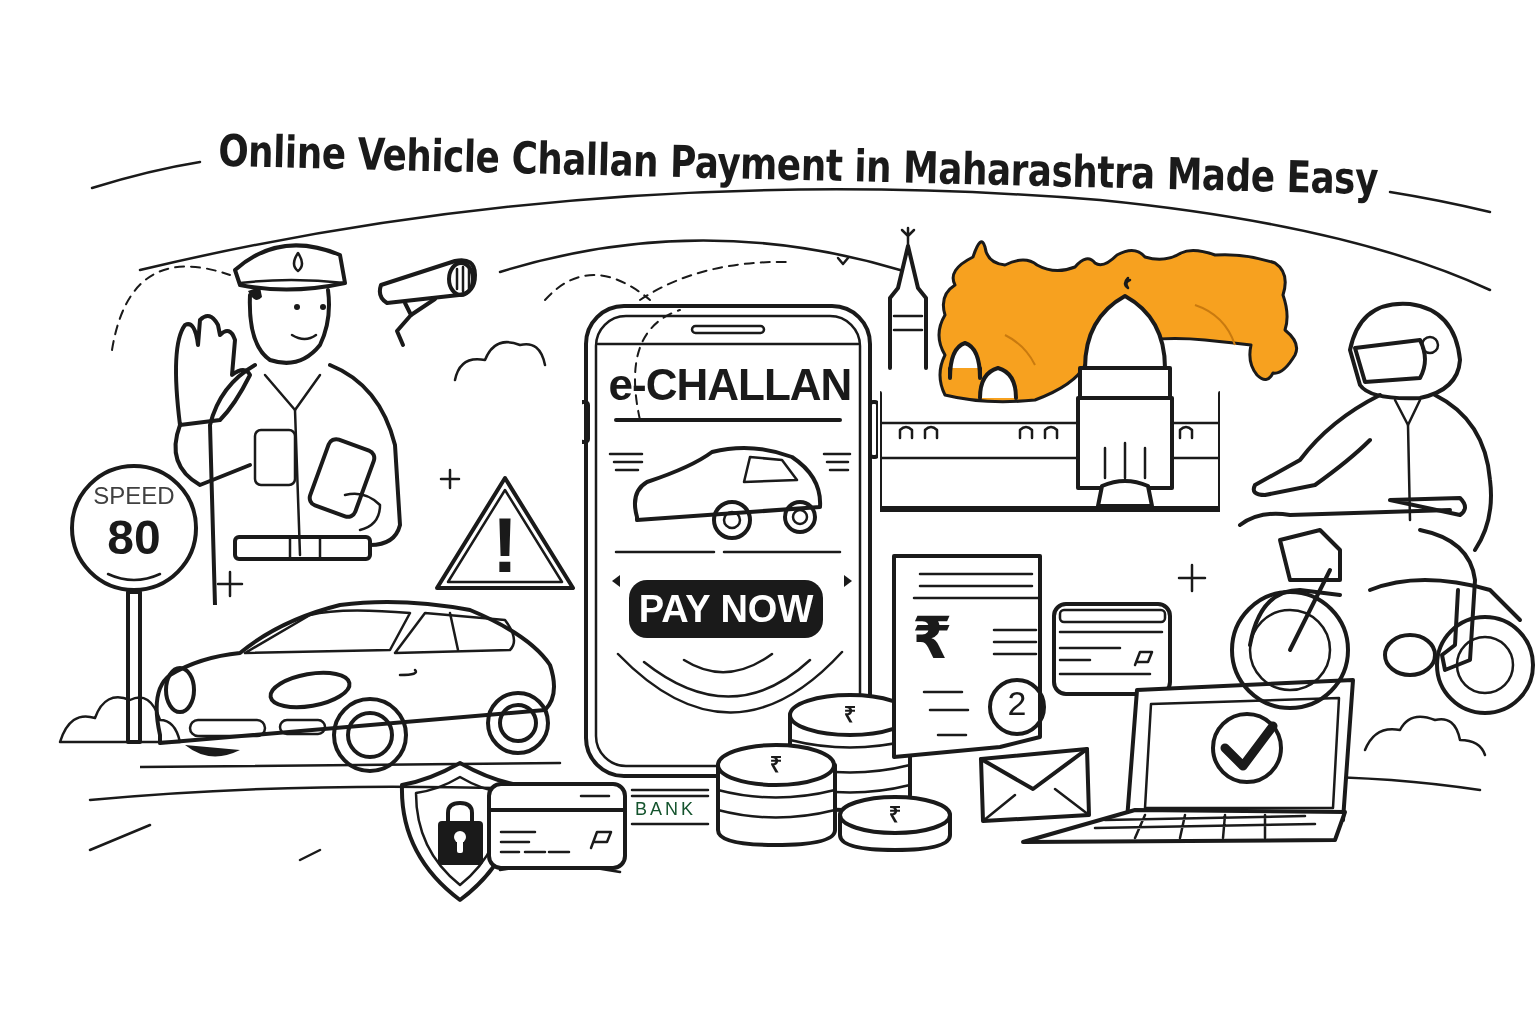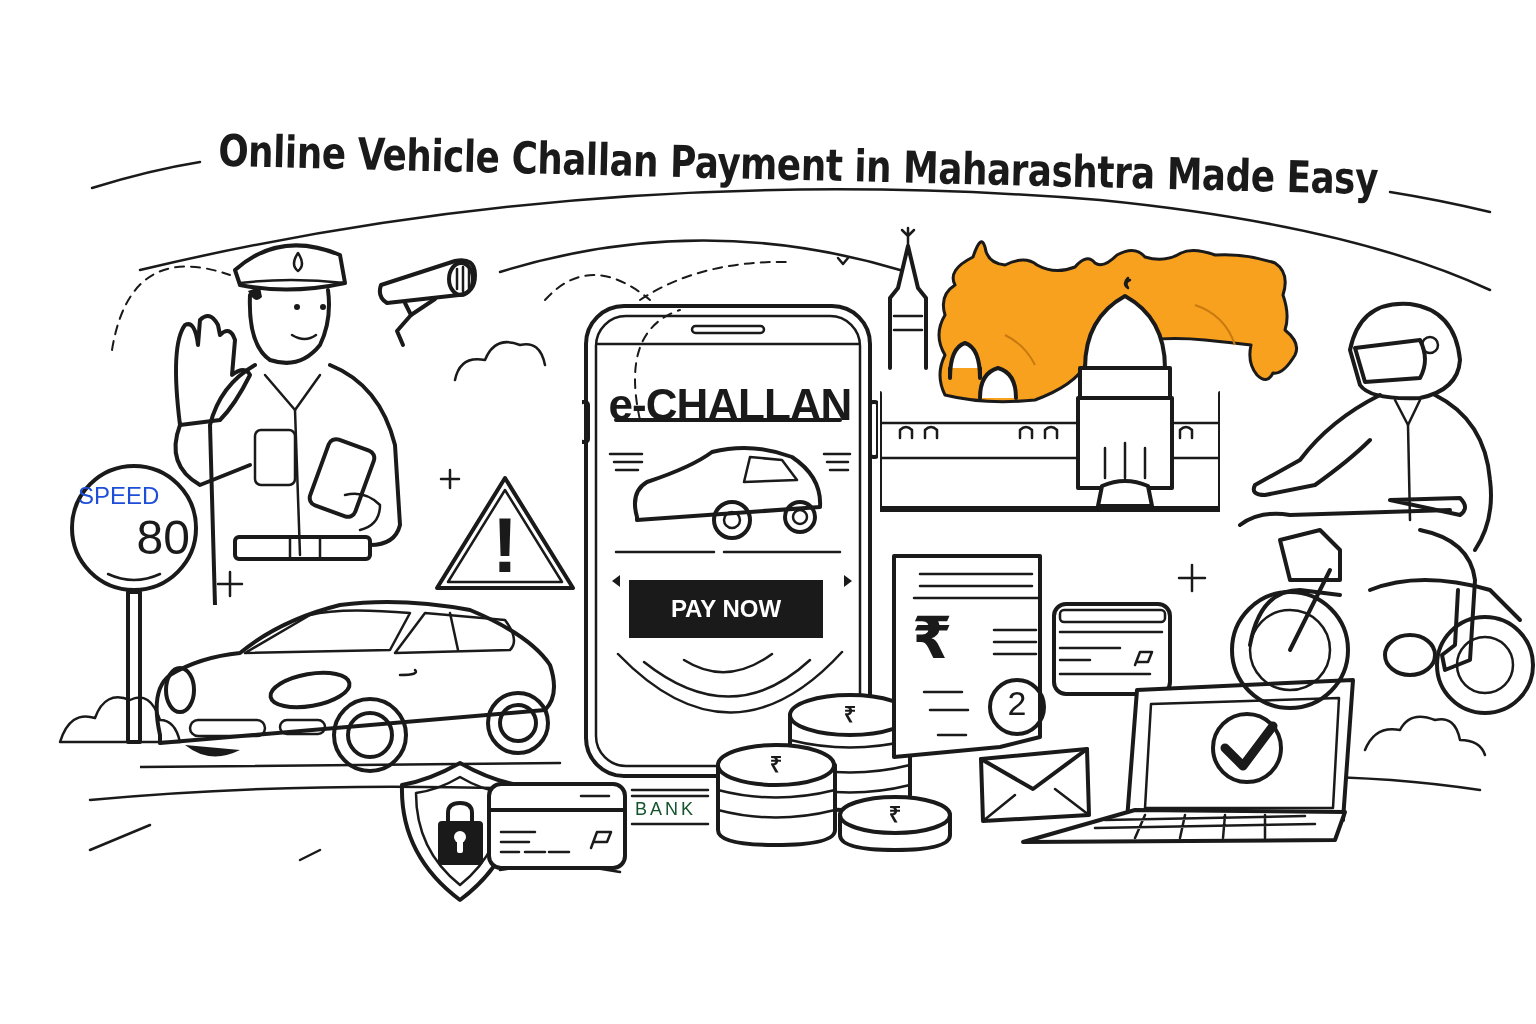--- a/index.html
+++ b/index.html
@@ -50,22 +50,22 @@
   <svg class="title" viewBox="0 0 1180 80">
     <text class="title-text" x="8" y="52" textLength="1160" lengthAdjust="spacingAndGlyphs" transform="rotate(1.4 590 40)">Online Vehicle Challan Payment in Maharashtra Made Easy</text>
   </svg>
 
   <div class="abs" style="left:68px;top:462px;width:140px;height:290px;">
     <svg width="140" height="290" style="position:absolute;left:0;top:0">
       <circle class="ink" cx="66" cy="66" r="62"></circle>
       <path class="ink-thin" d="M40 112 Q66 124 92 112"></path>
       <rect class="ink" x="60" y="130" width="12" height="150"></rect>
     </svg>
-    <div class="abs" style="left:10px;top:20px;width:112px;text-align:left;font-size:24px;color:#1d4ed8;">SPEED</div>
-    <div class="abs" style="left:10px;top:48px;width:112px;text-align:right;font-size:48px;font-weight:normal;color:#1a1a1a;">80</div>
+    <div class="abs" style="left:10px;top:20px;width:112px;text-align:center;font-size:24px;color:#404040;">SPEED</div>
+    <div class="abs" style="left:10px;top:48px;width:112px;text-align:center;font-size:48px;font-weight:bold;color:#1a1a1a;">80</div>
   </div>
 
   <svg class="abs" style="left:140px;top:225px" width="300" height="380" viewBox="0 0 300 380">
 
     <path class="ink" d="M95 45 Q140 5 200 30 L205 58 Q150 70 100 60 Z"></path>
     <path class="ink-thin" d="M100 58 Q150 52 205 58"></path>
     <path class="ink-thin" d="M158 28 Q150 40 158 46 Q166 40 158 28 Z"></path>
 
     <path class="ink" d="M110 70 Q108 120 130 135 Q160 145 180 120 Q192 95 188 65"></path>
     <path class="solid" d="M108 66 Q115 80 122 72 L120 62 Z"></path>
@@ -140,22 +140,22 @@
       <line class="ink-thin" x1="34" y1="250" x2="132" y2="250"></line>
       <line class="ink-thin" x1="142" y1="250" x2="258" y2="250"></line>
       <path class="solid" d="M30 279 L38 273 L38 285 Z"></path>
       <path class="solid" d="M262 273 L270 279 L262 285 Z"></path>
       <path class="ink-thin" d="M36 352 Q150 470 260 350"></path>
       <path class="ink-thin" d="M62 360 Q150 430 228 358"></path>
       <path class="ink-thin" d="M102 358 Q145 385 190 352"></path>
       <rect class="ink" x="-2" y="100" width="8" height="40" rx="3"></rect>
       <rect class="ink" x="288" y="100" width="8" height="55" rx="3"></rect>
     </svg>
-    <div class="abs" style="left:20px;top:58px;width:256px;text-align:center;font-size:44px;font-weight:bold;color:#1a1a1a;letter-spacing:-1px;margin-top:20px;">e-CHALLAN</div>
-    <div class="abs" style="left:47px;top:278px;width:194px;height:58px;background:#1a1a1a;border-radius:0;color:#ffffff;font-size:24px;font-weight:bold;display:flex;align-items:center;justify-content:center;">PAY NOW</div>
+    <div class="abs" style="left:20px;top:58px;width:256px;text-align:center;font-size:44px;font-weight:bold;color:#1a1a1a;letter-spacing:-1px;">e-CHALLAN</div>
+    <div class="abs" style="left:47px;top:278px;width:194px;height:58px;background:#1a1a1a;border-radius:18px;color:#ffffff;font-size:38px;font-weight:bold;display:flex;align-items:center;justify-content:center;">PAY NOW</div>
   </div>
 
   <svg class="abs" style="left:390px;top:755px" width="240" height="150" viewBox="0 0 240 150">
     <path class="ink" d="M70 8 Q40 25 12 30 Q10 100 70 145 Q130 100 128 30 Q100 25 70 8 Z"></path>
     <path class="ink-thin" d="M70 22 Q48 35 26 38 Q26 95 70 130 Q114 95 114 38 Q92 35 70 22 Z"></path>
     <path class="ink" d="M58 68 L58 58 Q58 48 70 48 Q82 48 82 58 L82 68"></path>
     <rect class="solid" x="48" y="66" width="45" height="44" rx="4"></rect>
     <circle class="white" cx="70" cy="82" r="6"></circle>
     <rect class="white" x="67" y="84" width="6" height="14" rx="2"></rect>
   </svg>

